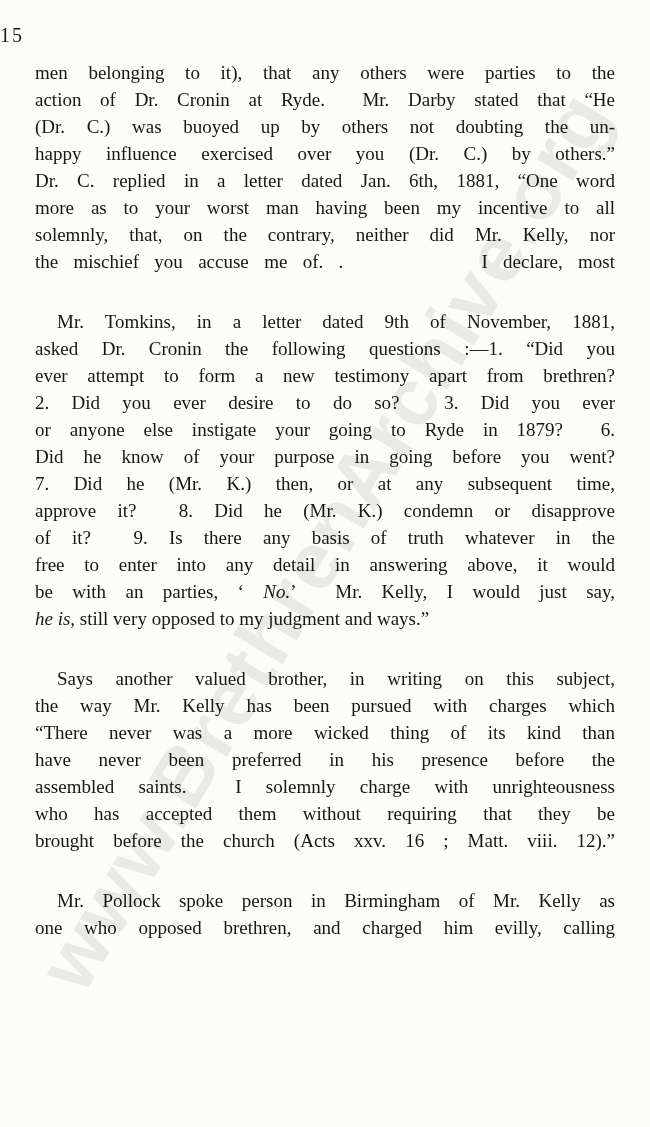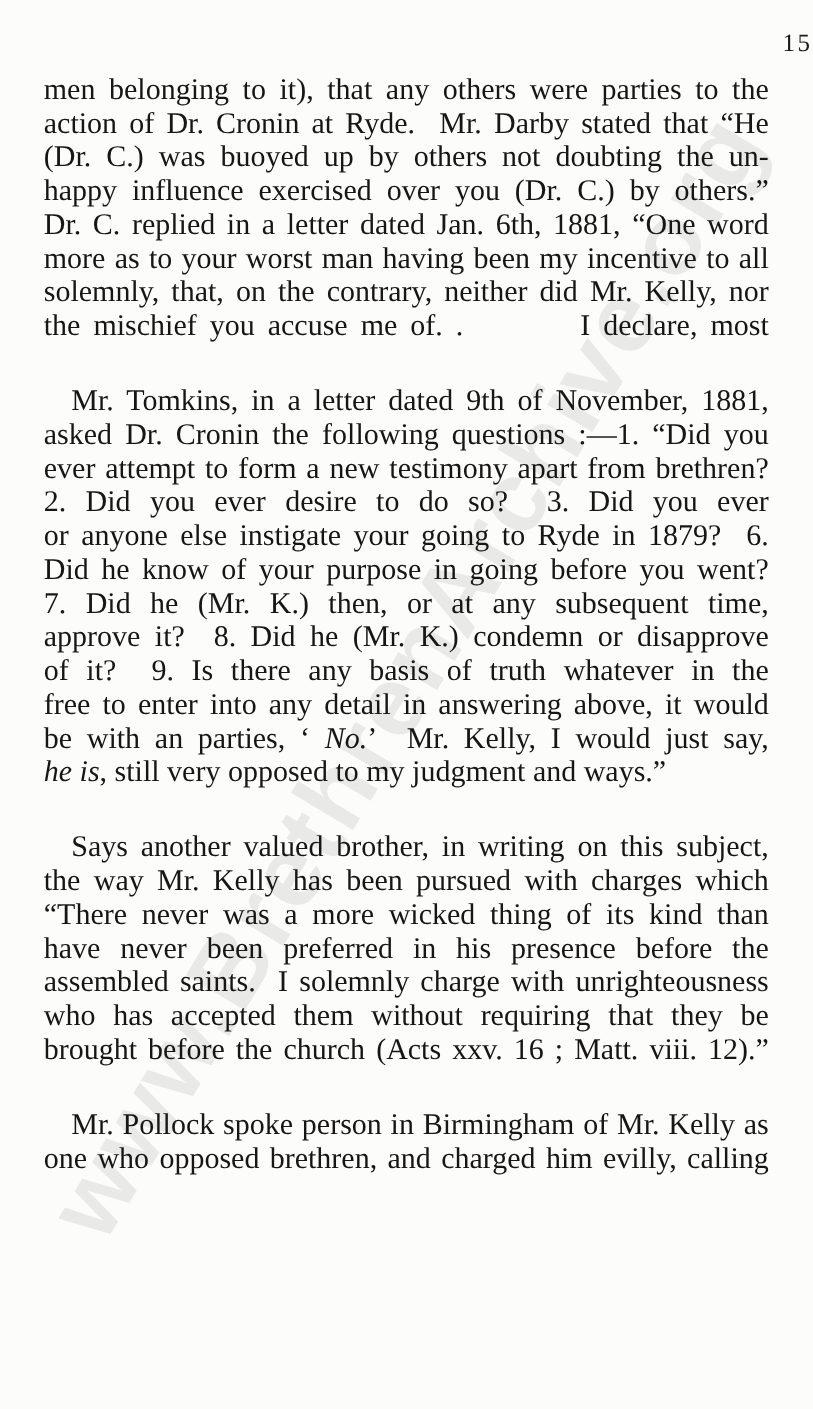--- a/index.html
+++ b/index.html
@@ -23,29 +23,29 @@
     font-size: 80px;
     letter-spacing: 2px;
     color: rgba(40, 40, 40, 0.09);
     white-space: nowrap;
     z-index: 0;
     user-select: none;
   }
   .page-number {
     position: relative; z-index: 1;
     padding-top: 24px;
-    text-align: right;
+    text-align: left;
     font-size: 20px;
     letter-spacing: 2px;
     color: #1a1a1a;
   }
   .text-block {
     position: relative; z-index: 1;
     margin: 12px 35px 0 35px;
-    font-size: 24px;
+    font-size: 19px;
     line-height: 27px;
     color: #171615;
   }
   .paragraph { margin: 0; }
   .line {
     text-align: justify;
     text-align-last: justify;
   }
   .line-left { text-align-last: left; }
   .indent { text-indent: 22px; margin-top: 33px; }

